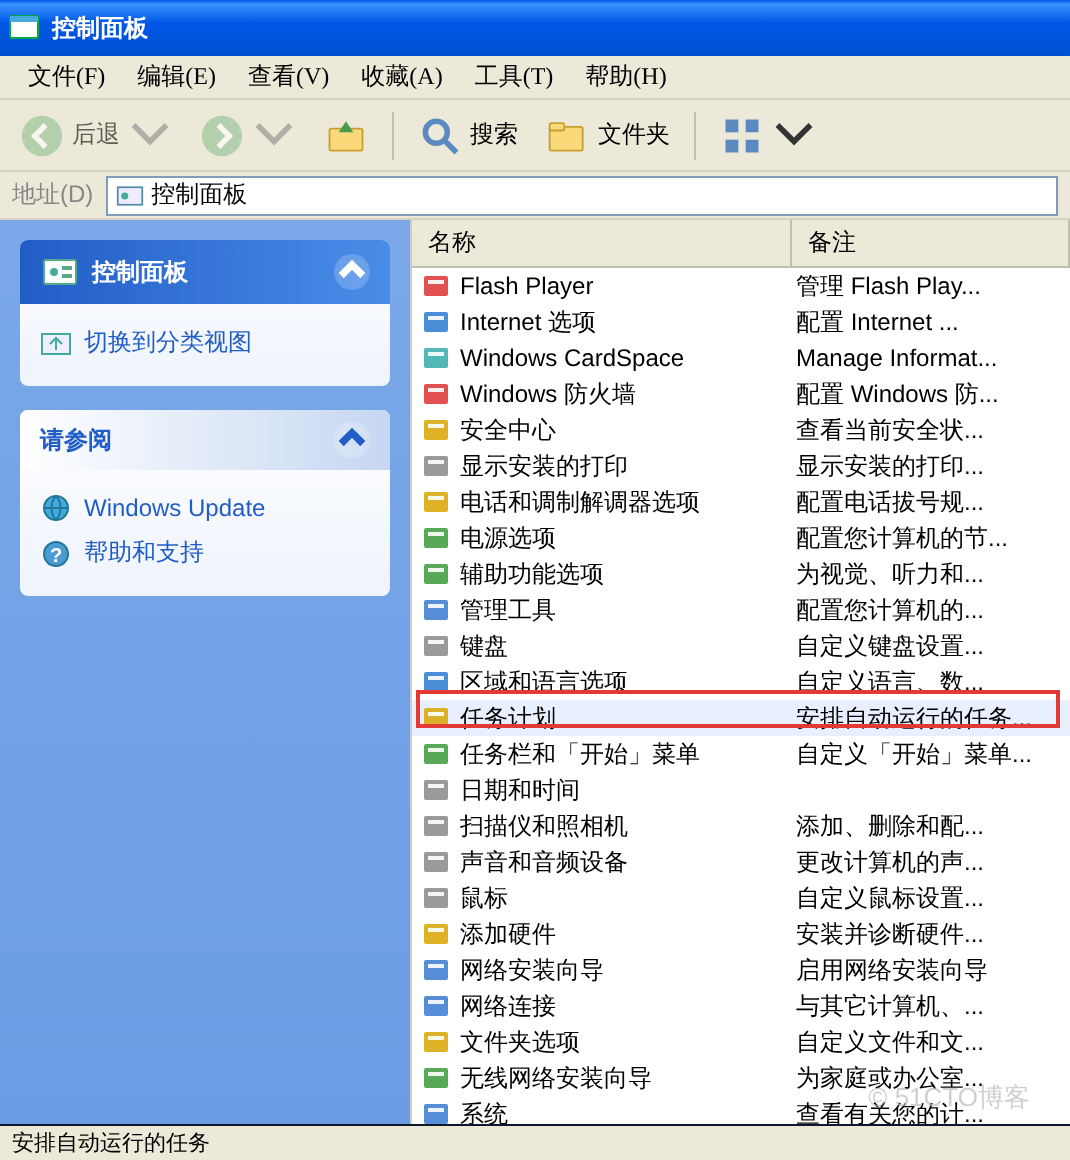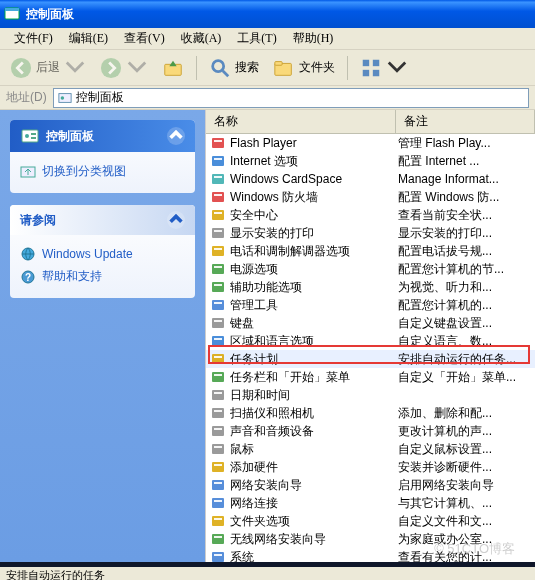--- a/index.html
+++ b/index.html
@@ -50,21 +50,21 @@
 .cols .c2 { flex: 1; }
 .row { display: flex; align-items: center; height: 18px; padding: 4px 4px; }
 .row .ricon { width: 16px; height: 16px; margin-right: 4px; display: flex; align-items: center; justify-content: center; }
 .row .ricon svg { width: 14px; height: 14px; }
 .row .rname { width: 168px; white-space: nowrap; overflow: hidden; }
 .row .rdesc { flex: 1; white-space: nowrap; overflow: hidden; color: #000; }
 .row.hl { background: #e8f0ff; justify-content: space-between; }
 .hl-box { position: absolute; border: 2px solid #e53935; pointer-events: none; }
 
 
-.statusbar { height: 18px; background: #ece9d8; border-top: 5px solid #0f172a; padding: 1px 6px; font-size: 11px; }
+.statusbar { height: 18px; background: #ece9d8; border-top: 1px solid #0f172a; padding: 1px 6px; font-size: 11px; }
 
 .watermark { position: absolute; right: 20px; bottom: 22px; color: #bbb; font-size: 13px; opacity: 0.7; }
 </style>
 </head>
 <body>
 
 <div class="titlebar">
   <span class="icon">
     <svg viewBox="0 0 16 16">
         <rect x="1" y="2" width="14" height="11" rx="1" fill="#fff" stroke="#0a4"></rect>

